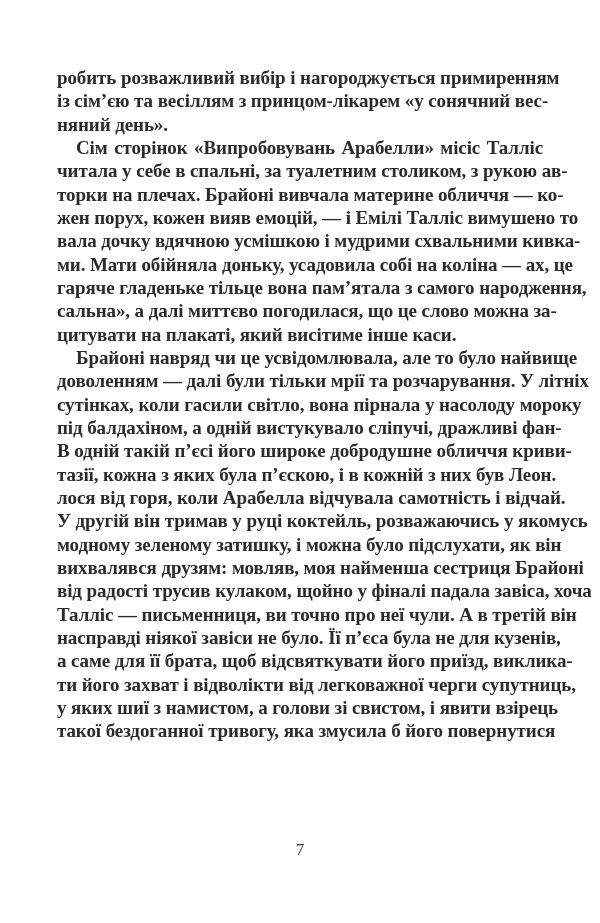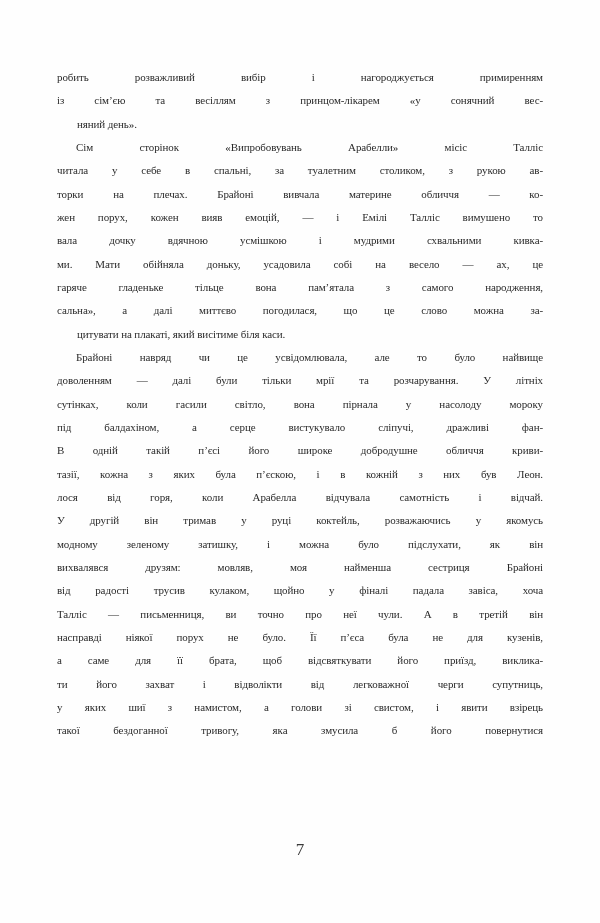--- a/index.html
+++ b/index.html
@@ -20,34 +20,34 @@
     position: absolute;
     left: 57px;
     top: 66px;
     width: 486px;
   }
   .paragraph {
     margin: 0;
     padding: 0;
   }
   .line {
-    font-size: 11px;
+    font-size: 19px;
     line-height: 23.33px;
     letter-spacing: -0.1px;
     white-space: nowrap;
     text-align: justify;
     text-align-last: justify;
     overflow: visible;
+    font-weight: bold;
   }
   .line.indent {
     padding-left: 19px;
   }
   .line.plast {
     text-align-last: left;
-    margin-left: 20px;
   }
   .page-number {
     position: absolute;
     left: 57px;
     top: 838px;
     width: 486px;
     text-align: center;
     font-size: 17px;
     line-height: 24px;
     color: #3a3a3a;
@@ -62,39 +62,39 @@
         <div class="line">робить розважливий вибір і нагороджується примиренням</div>
         <div class="line">із сім’єю та весіллям з принцом-лікарем «у сонячний вес-</div>
         <div class="line plast">няний день».</div>
       </div>
       <div class="paragraph">
         <div class="line indent">Сім сторінок «Випробовувань Арабелли» місіс Талліс</div>
         <div class="line">читала у себе в спальні, за туалетним столиком, з рукою ав-</div>
         <div class="line">торки на плечах. Брайоні вивчала материне обличчя — ко-</div>
         <div class="line">жен порух, кожен вияв емоцій, — і Емілі Талліс вимушено то</div>
         <div class="line">вала дочку вдячною усмішкою і мудрими схвальними кивка-</div>
-        <div class="line">ми. Мати обійняла доньку, усадовила собі на весело — ах, це</div>
+        <div class="line">ми. Мати обійняла доньку, усадовила собі на коліна — ах, це</div>
         <div class="line">гаряче гладеньке тільце вона пам’ятала з самого народження,</div>
         <div class="line">сальна», а далі миттєво погодилася, що це слово можна за-</div>
-        <div class="line plast">цитувати на плакаті, який висітиме біля каси.</div>
+        <div class="line plast">цитувати на плакаті, який висітиме інше каси.</div>
       </div>
       <div class="paragraph">
         <div class="line indent">Брайоні навряд чи це усвідомлювала, але то було найвище</div>
         <div class="line">доволенням — далі були тільки мрії та розчарування. У літніх</div>
         <div class="line">сутінках, коли гасили світло, вона пірнала у насолоду мороку</div>
-        <div class="line">під балдахіном, а серце вистукувало сліпучі, дражливі фан-</div>
+        <div class="line">під балдахіном, а одній вистукувало сліпучі, дражливі фан-</div>
         <div class="line">В одній такій п’єсі його широке добродушне обличчя криви-</div>
         <div class="line">тазії, кожна з яких була п’єскою, і в кожній з них був Леон.</div>
         <div class="line">лося від горя, коли Арабелла відчувала самотність і відчай.</div>
         <div class="line">У другій він тримав у руці коктейль, розважаючись у якомусь</div>
         <div class="line">модному зеленому затишку, і можна було підслухати, як він</div>
         <div class="line">вихвалявся друзям: мовляв, моя найменша сестриця Брайоні</div>
         <div class="line">від радості трусив кулаком, щойно у фіналі падала завіса, хоча</div>
         <div class="line">Талліс — письменниця, ви точно про неї чули. А в третій він</div>
-        <div class="line">насправді ніякої порух не було. Її п’єса була не для кузенів,</div>
+        <div class="line">насправді ніякої завіси не було. Її п’єса була не для кузенів,</div>
         <div class="line">а саме для її брата, щоб відсвяткувати його приїзд, виклика-</div>
         <div class="line">ти його захват і відволікти від легковажної черги супутниць,</div>
         <div class="line">у яких шиї з намистом, а голови зі свистом, і явити взірець</div>
         <div class="line">такої бездоганної тривогу, яка змусила б його повернутися</div>
       </div>
     </div>
   <div class="page-number">7</div>
 </div>
 
 </body></html>

